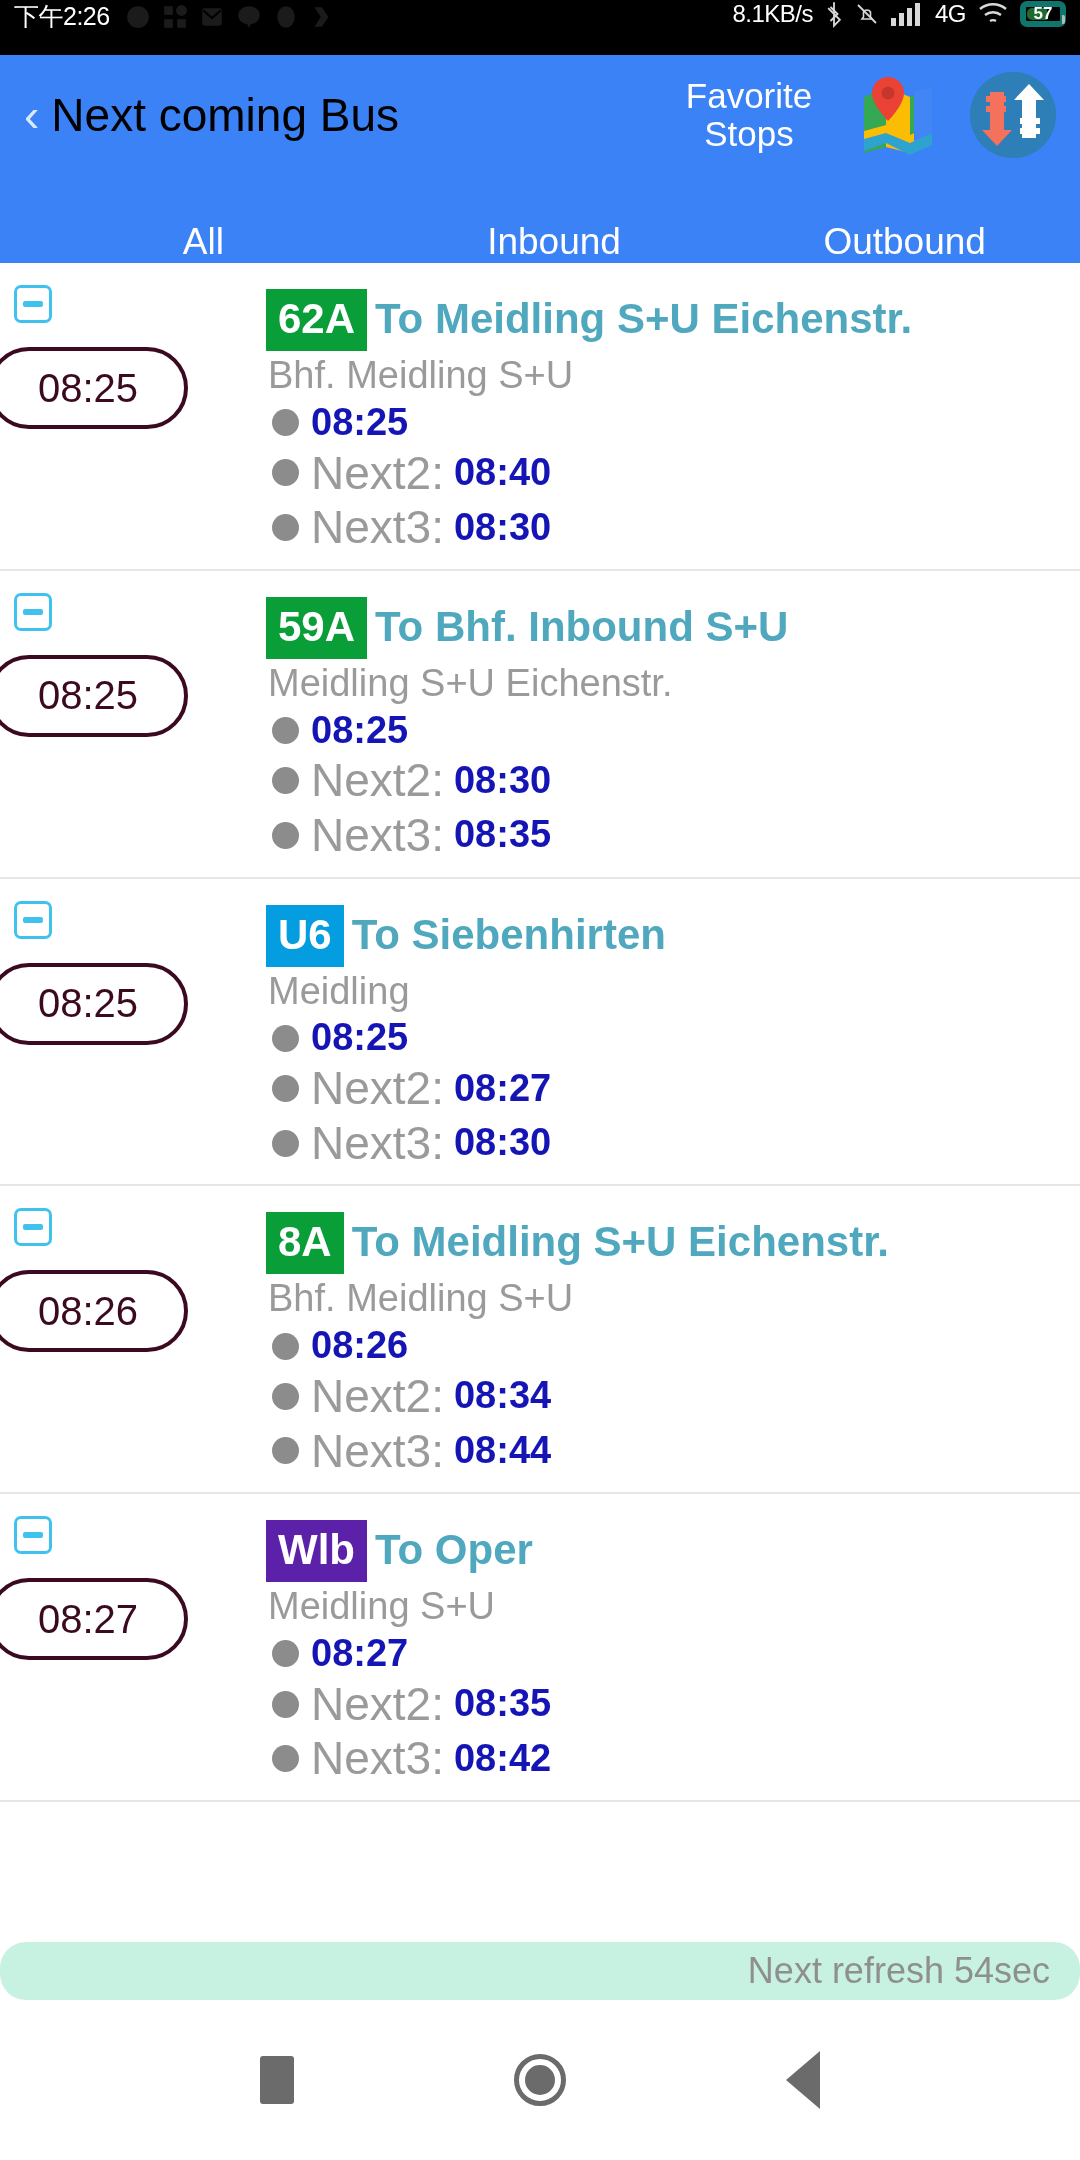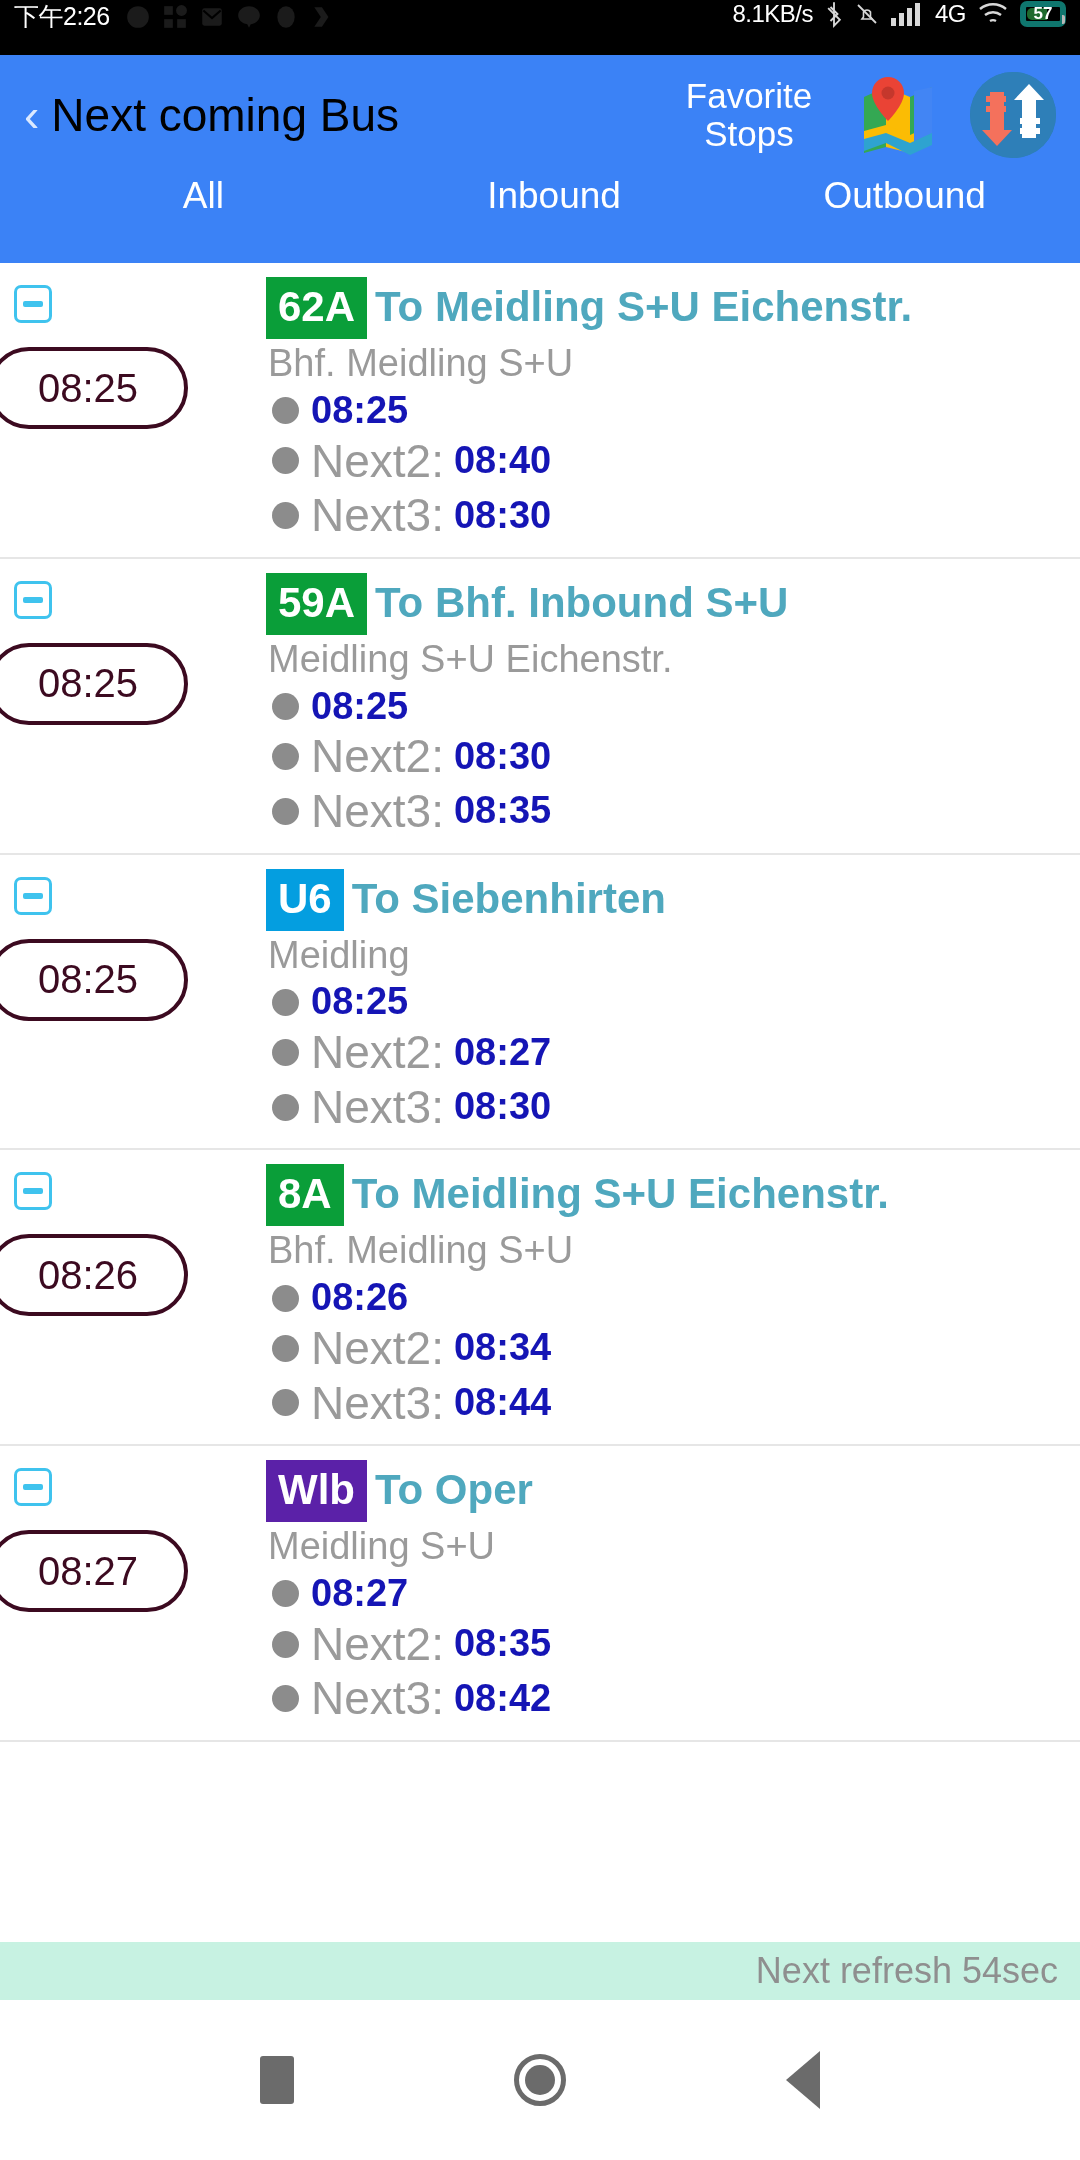--- a/index.html
+++ b/index.html
@@ -133,21 +133,21 @@
     flex: none;
     margin-right: 6px;
   }
   .sync-icon svg { display: block; }
 
   
   .tabs {
     background: #3b82f6;
     height: 88px;
     display: flex;
-    align-items: flex-start;
+    align-items: flex-end;
     padding-left: 28px;
   }
   .tab {
     flex: 1;
     text-align: center;
     color: #ffffff;
     font-size: 37px;
   }
   .tab-underline-row {
     background: #3b82f6;
@@ -209,20 +209,21 @@
     display: flex;
     align-items: center;
     justify-content: center;
     box-sizing: border-box;
     color: #3c0a20;
     font-size: 40px;
   }
   .card-body {
     margin-left: 266px;
     padding-right: 24px;
+    margin-top: 12px;
   }
   .route-line {
     display: flex;
     align-items: flex-start;
     margin-bottom: 2px;
   }
   .route-badge {
     color: #ffffff;
     font-weight: bold;
     font-size: 42px;
@@ -273,22 +274,23 @@
   
   .refresh-bar {
     position: absolute;
     left: 0; right: 0;
     bottom: 160px;
     height: 58px;
     background: #c7f2e2;
     display: flex;
     align-items: center;
     justify-content: flex-end;
-    padding-right: 22px;
-    box-sizing: border-box;
+    padding-right: 30px;
+    box-sizing: border-box;
+    border-radius: 26px;
   }
   .refresh-txt {
     color: #8f8f8f;
     font-size: 36px;
   }
   .navbar {
     position: absolute;
     left: 0; right: 0; bottom: 0;
     height: 160px;
     background: #ffffff;

